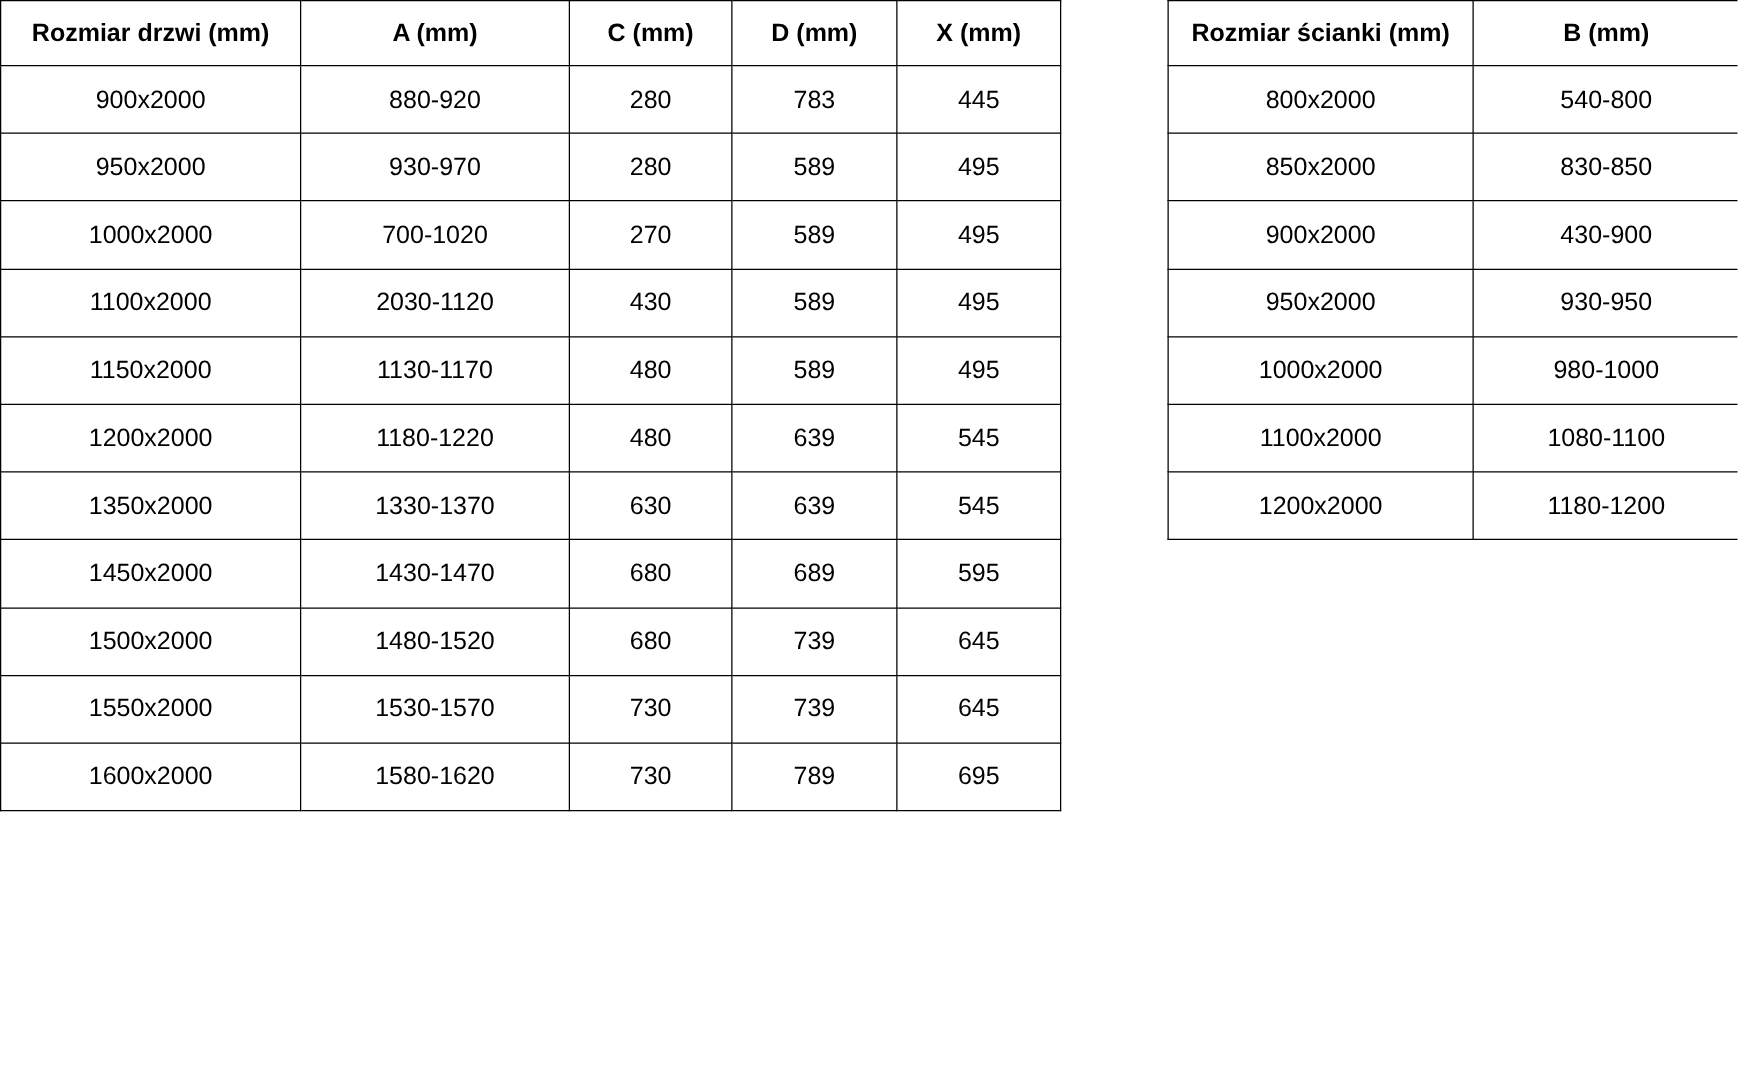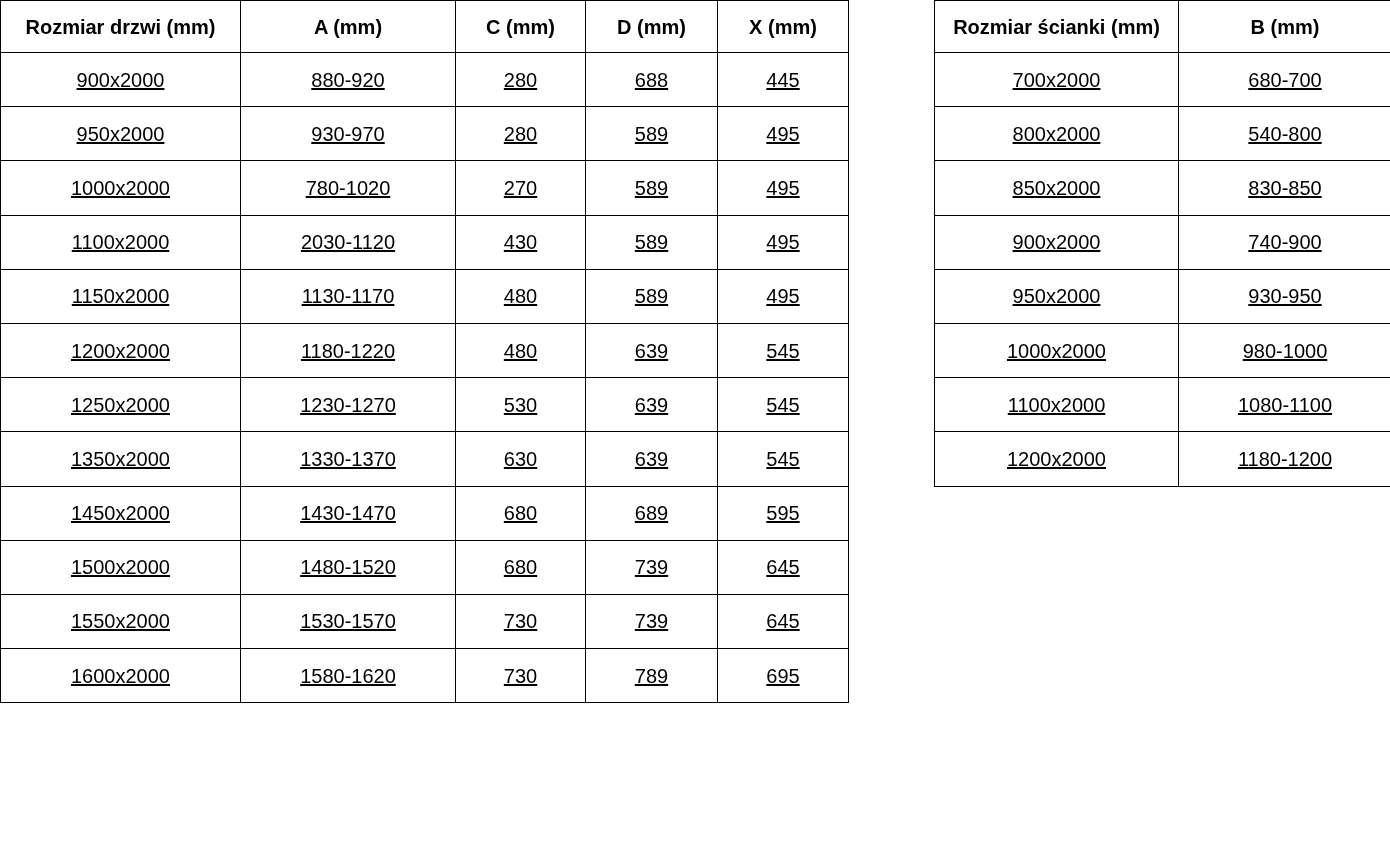--- a/index.html
+++ b/index.html
@@ -27,21 +27,21 @@
     text-align: center;
     vertical-align: middle;
     padding: 0;
     font-size: 20px;
     line-height: 1.1;
     overflow: hidden;
     white-space: nowrap;
   }
   th { font-weight: bold; }
   thead tr { height: 52px; }
-  tbody tr { height: 54.2px; text-decoration: underline; }
+  tbody tr { height: 54.2px; }
   table.left-table  { width: 848px; }
   table.right-table { width: 457px; margin-left: 85px; }
 </style>
 </head>
 <body>
 
 <div class="page">
 
   <table class="left-table">
     <colgroup>
@@ -58,33 +58,33 @@
           <th>C (mm)</th>
           <th>D (mm)</th>
           <th>X (mm)</th>
         </tr>
     </thead>
     <tbody>
         <tr>
           <td>900x2000</td>
           <td>880-920</td>
           <td>280</td>
-          <td>688</td>
+          <td>783</td>
           <td>445</td>
         </tr>
         <tr>
           <td>950x2000</td>
           <td>930-970</td>
           <td>280</td>
           <td>589</td>
           <td>495</td>
         </tr>
         <tr>
           <td>1000x2000</td>
-          <td>780-1020</td>
+          <td>700-1020</td>
           <td>270</td>
           <td>589</td>
           <td>495</td>
         </tr>
         <tr>
           <td>1100x2000</td>
           <td>2030-1120</td>
           <td>430</td>
           <td>589</td>
           <td>495</td>
@@ -93,27 +93,20 @@
           <td>1150x2000</td>
           <td>1130-1170</td>
           <td>480</td>
           <td>589</td>
           <td>495</td>
         </tr>
         <tr>
           <td>1200x2000</td>
           <td>1180-1220</td>
           <td>480</td>
-          <td>639</td>
-          <td>545</td>
-        </tr>
-        <tr>
-          <td>1250x2000</td>
-          <td>1230-1270</td>
-          <td>530</td>
           <td>639</td>
           <td>545</td>
         </tr>
         <tr>
           <td>1350x2000</td>
           <td>1330-1370</td>
           <td>630</td>
           <td>639</td>
           <td>545</td>
         </tr>
@@ -154,34 +147,30 @@
       <col style="width:213px">
     </colgroup>
     <thead>
       <tr>
           <th>Rozmiar ścianki (mm)</th>
           <th>B (mm)</th>
         </tr>
     </thead>
     <tbody>
         <tr>
-          <td>700x2000</td>
-          <td>680-700</td>
-        </tr>
-        <tr>
           <td>800x2000</td>
           <td>540-800</td>
         </tr>
         <tr>
           <td>850x2000</td>
           <td>830-850</td>
         </tr>
         <tr>
           <td>900x2000</td>
-          <td>740-900</td>
+          <td>430-900</td>
         </tr>
         <tr>
           <td>950x2000</td>
           <td>930-950</td>
         </tr>
         <tr>
           <td>1000x2000</td>
           <td>980-1000</td>
         </tr>
         <tr>

